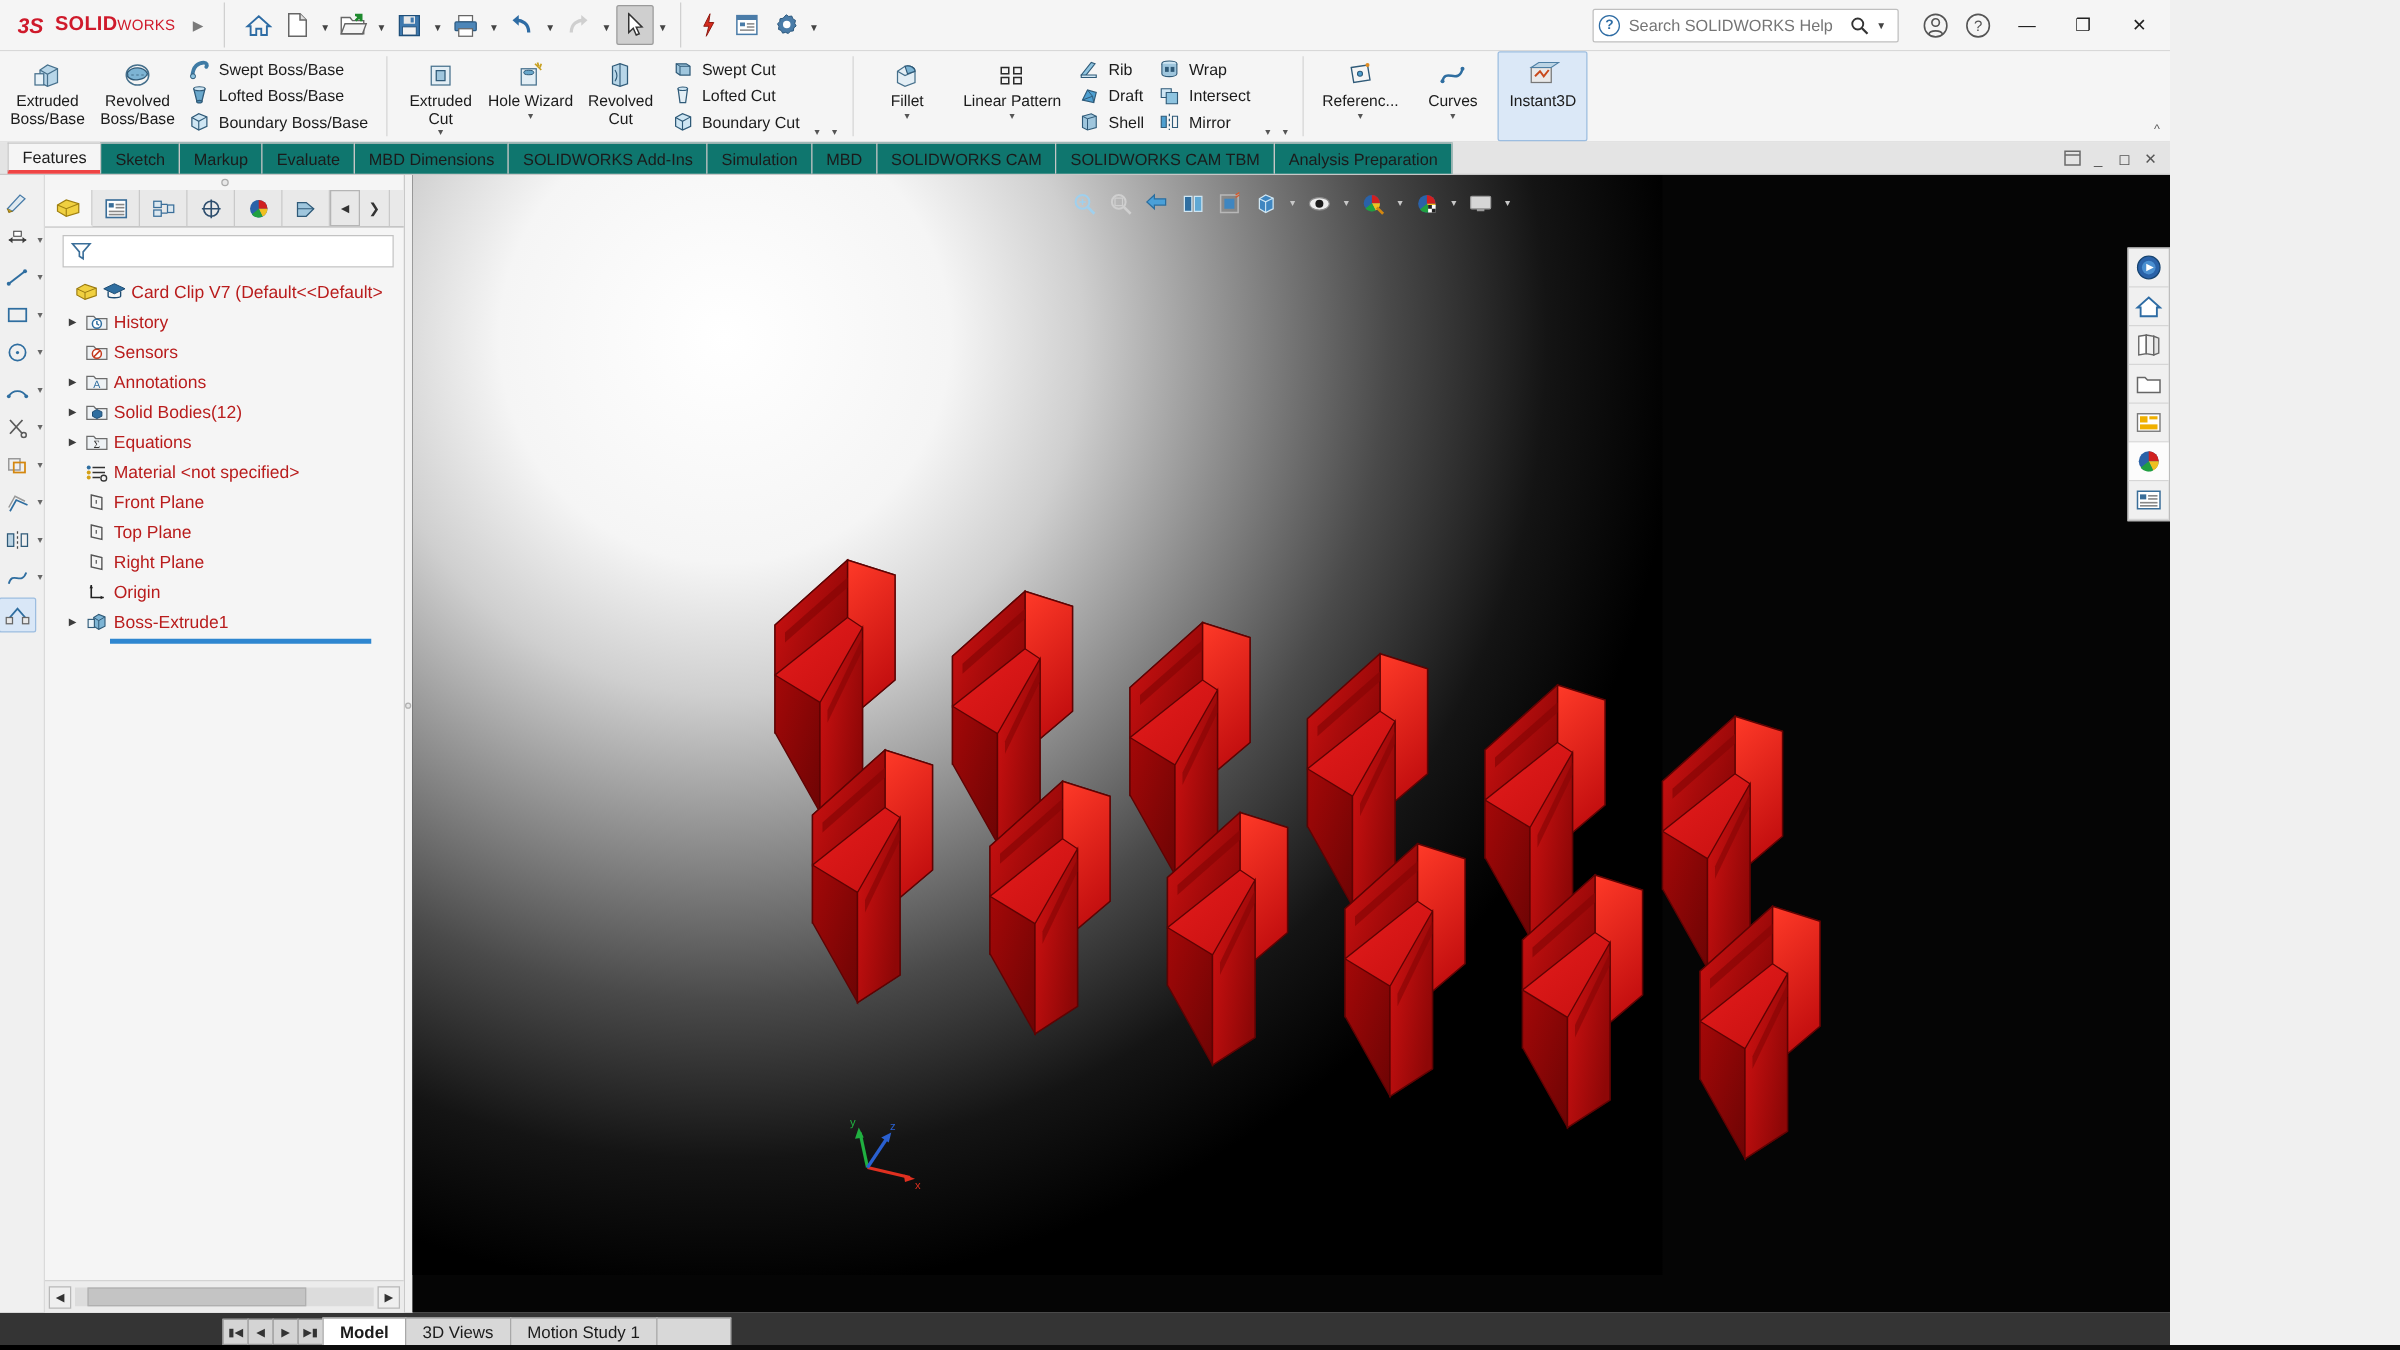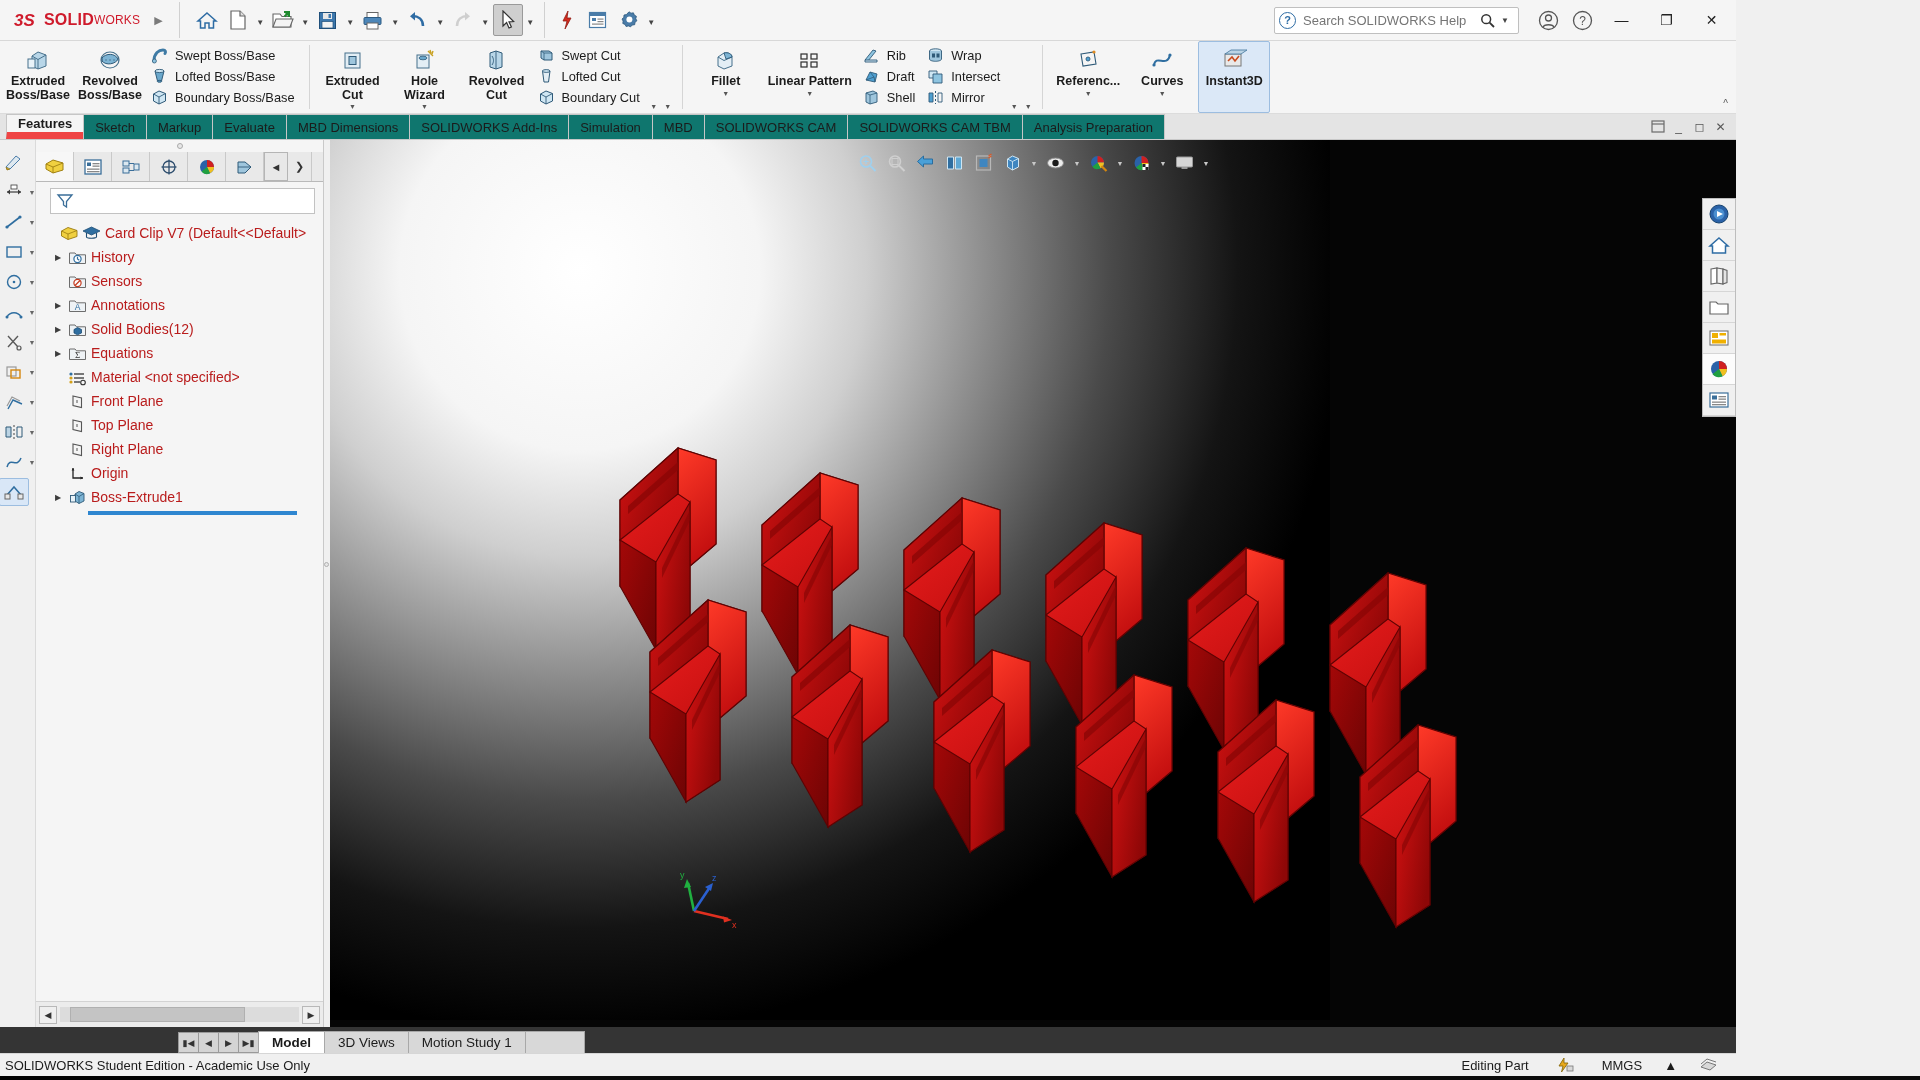--- a/index.html
+++ b/index.html
@@ -59,21 +59,21 @@
     border-bottom:1px solid #dcdcdc; flex:none; position:relative;
   }
   .rgroup { display:flex; align-items:stretch; padding:0 2px; }
   .rsep { width:1px; background:#d5d5d5; margin:4px 5px; }
   .big-btn {
     width:72px; display:flex; flex-direction:column; align-items:center; padding-top:5px;
     cursor:pointer; border:1px solid transparent; border-radius:2px;
   }
   .big-btn.active { background:#dbe8f7; border-color:#9cbde0; }
   .big-btn .bico { height:26px; display:flex; align-items:center; justify-content:center; }
-  .big-btn .blabel { font-size:12.5px; line-height:13.5px; text-align:center; margin-top:2px; color:#1b1b1b;font-weight:bold; }
+  .big-btn .blabel { font-size:12.5px; line-height:13.5px; text-align:center; margin-top:2px; color:#1b1b1b; }
   .big-btn .bcaret { font-size:7px; color:#555; margin-top:1px; }
   .small-col { display:flex; flex-direction:column; justify-content:flex-start; padding-top:4px; }
   .small-btn {
     display:flex; align-items:center; gap:6px; height:21px; padding:0 6px 0 3px;
     cursor:pointer; border:1px solid transparent; border-radius:2px; white-space:nowrap;
   }
   .small-btn .sico { width:19px; height:19px; display:flex; align-items:center; justify-content:center; flex:none;}
   .small-btn .slabel { font-size:12.8px; color:#1b1b1b;text-align:center; }
   .rcaret-col { display:flex; flex-direction:column; justify-content:flex-end; padding-bottom:3px; width:14px; align-items:center;}
   .rcaret { font-size:7px; color:#555; cursor:pointer;}
@@ -81,21 +81,21 @@
   .ribbon-chev { color:#555; font-size:10px; padding:2px 4px; cursor:pointer;}
 
   
   .tabbar { height:26px; background:#e4e4e4; display:flex; align-items:flex-end; flex:none; position:relative;
             border-bottom:1px solid #c8c8c8; }
   .tab {
     height:25px; display:flex; align-items:center; padding:0 11px; font-size:13px;
     background:#0f766e; border:1px solid #c6c6c6; border-bottom:none; margin-right:-1px;
     cursor:pointer; color:#1b1b1b;
   }
-  .tab.active { background:#f5f5f5; font-weight:bold; border-bottom:7px solid #ef4444; }
+  .tab.active { background:#f5f5f5; font-weight:normal; border-bottom:3px solid #ef4444; }
   .tabbar-right { margin-left:auto; display:flex; align-items:center; gap:2px; padding-right:6px; height:100%; }
   .tbr-icon { width:19px;height:19px; display:flex; align-items:center; justify-content:center; color:#555; cursor:pointer; font-size:12px;}
 
   
   .body { flex:1; display:flex; position:relative; min-height:0; background:#f0f0f0; }
 
   
   .rail {
     width:36px; background:#f0f0f0; display:flex; flex-direction:column; align-items:center;
     padding-top:8px; gap:2px; border-right:1px solid #dadada; flex:none;
@@ -1151,36 +1151,16 @@
       <div class="bt-nav">◀</div>
       <div class="bt-nav">▶</div>
       <div class="bt-nav">▶▮</div>
     </div>
     <div class="btab active">Model</div>
     <div class="btab">3D Views</div>
     <div class="btab">Motion Study 1</div>
     <div class="btab-fill"></div>
   </div>
 
-  <div class="statusbar">
-    <span>SOLIDWORKS Student Edition - Academic Use Only</span>
-    <div class="sb-right">
-      <span class="sb-item">Editing Part</span>
-      <span class="sb-item">
-        <svg width="17" height="16" viewBox="0 0 17 16">
-            <path d="M7 1 L2 9 H6 L4.5 15 L11 6 H7 Z" fill="#e8a81c" stroke="#8a6c10" stroke-width=".9"></path>
-            <rect x="10" y="9" width="6" height="5" fill="#d9d9d9" stroke="#777" stroke-width=".8"></rect>
-          </svg>
-      </span>
-      <span class="sb-item">MMGS</span>
-      <span class="sb-item" style="padding:0 8px">▲</span>
-      <span class="sb-item">
-        <svg width="19" height="16" viewBox="0 0 19 16">
-            <path d="M2 10 L8 5 L17 8 L11 13 Z" fill="#d8d8d8" stroke="#777" stroke-width="1"></path>
-            <path d="M2 7 L8 2 L17 5" fill="none" stroke="#777" stroke-width="1"></path>
-          </svg>
-      </span>
-    </div>
-  </div>
   <div class="statusline">
       <div class="seg"></div>
     </div>
 </div>
 
 </body></html>

